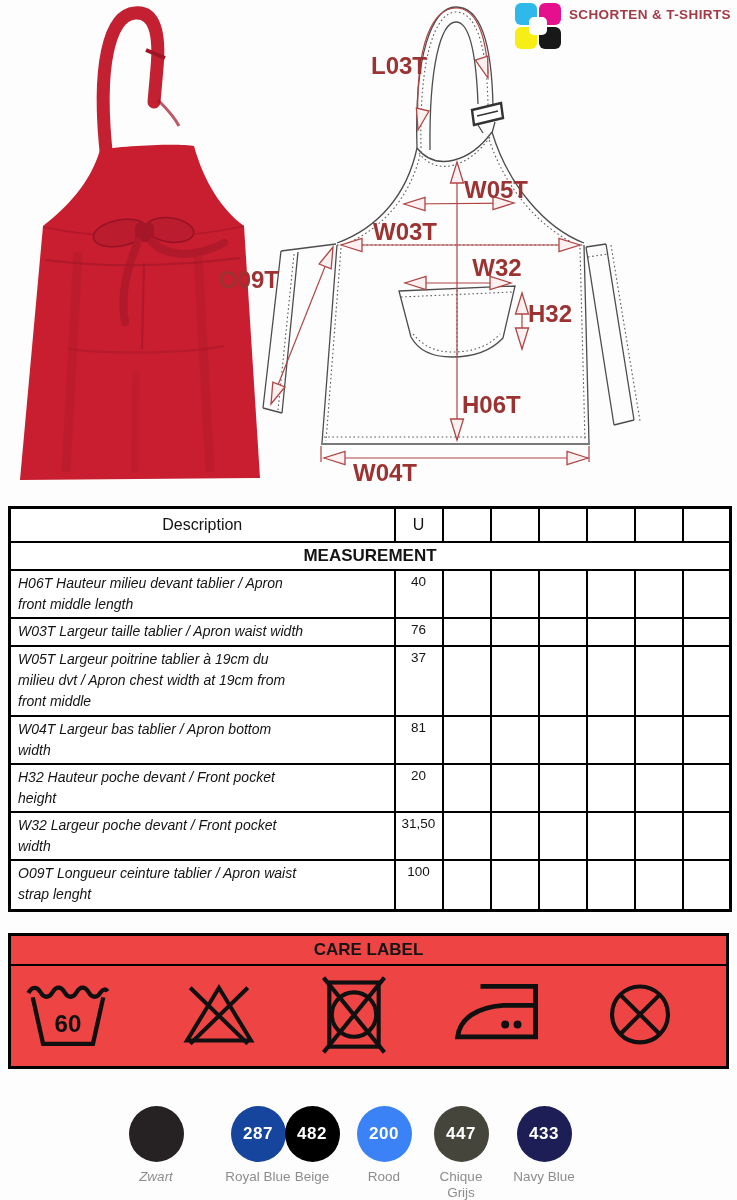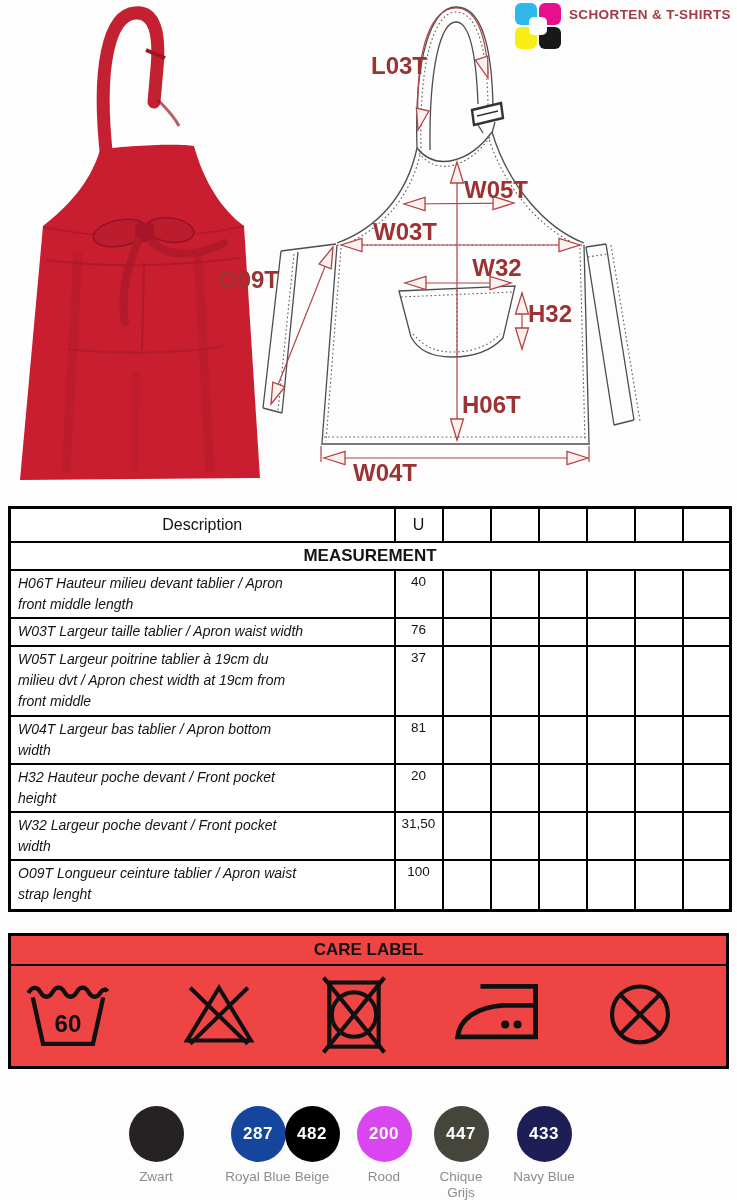--- a/index.html
+++ b/index.html
@@ -332,40 +332,40 @@
     </svg>
 
     <svg style="left:592px;" width="74" height="78" viewBox="0 0 90 85">
       <circle class="care-ic" cx="45" cy="43" r="34"></circle>
       <path class="care-ic" d="M20 18 L70 68 M70 18 L20 68"></path>
     </svg>
   </div>
 </div>
 
 <div>
-  <div class="abs swatch-col" style="left:119px;top:1106px;">
+  <div class="abs swatch-col" style="left:119px;top:1106px;font-style:italic;">
     <div class="swatch-circle" style="background: rgb(38, 34, 35);">
       <span class="swatch-code"></span>
     </div>
     <div class="swatch-label">Zwart</div>
   </div>
   <div class="abs swatch-col" style="left:195px;top:1106px;margin-left:26px;">
     <div class="swatch-circle" style="background: rgb(21, 69, 156);">
       <span class="swatch-code">287</span>
     </div>
     <div class="swatch-label">Royal Blue</div>
   </div>
   <div class="abs swatch-col" style="left:275px;top:1106px;">
     <div class="swatch-circle" style="background: #000000;">
       <span class="swatch-code">482</span>
     </div>
     <div class="swatch-label">Beige</div>
   </div>
   <div class="abs swatch-col" style="left:347px;top:1106px;">
-    <div class="swatch-circle" style="background: #d946ef;">
+    <div class="swatch-circle" style="background: #3b82f6;">
       <span class="swatch-code">200</span>
     </div>
     <div class="swatch-label">Rood</div>
   </div>
   <div class="abs swatch-col" style="left:424px;top:1106px;">
     <div class="swatch-circle" style="background: rgb(69, 69, 59);">
       <span class="swatch-code">447</span>
     </div>
     <div class="swatch-label">Chique Grijs</div>
   </div>

